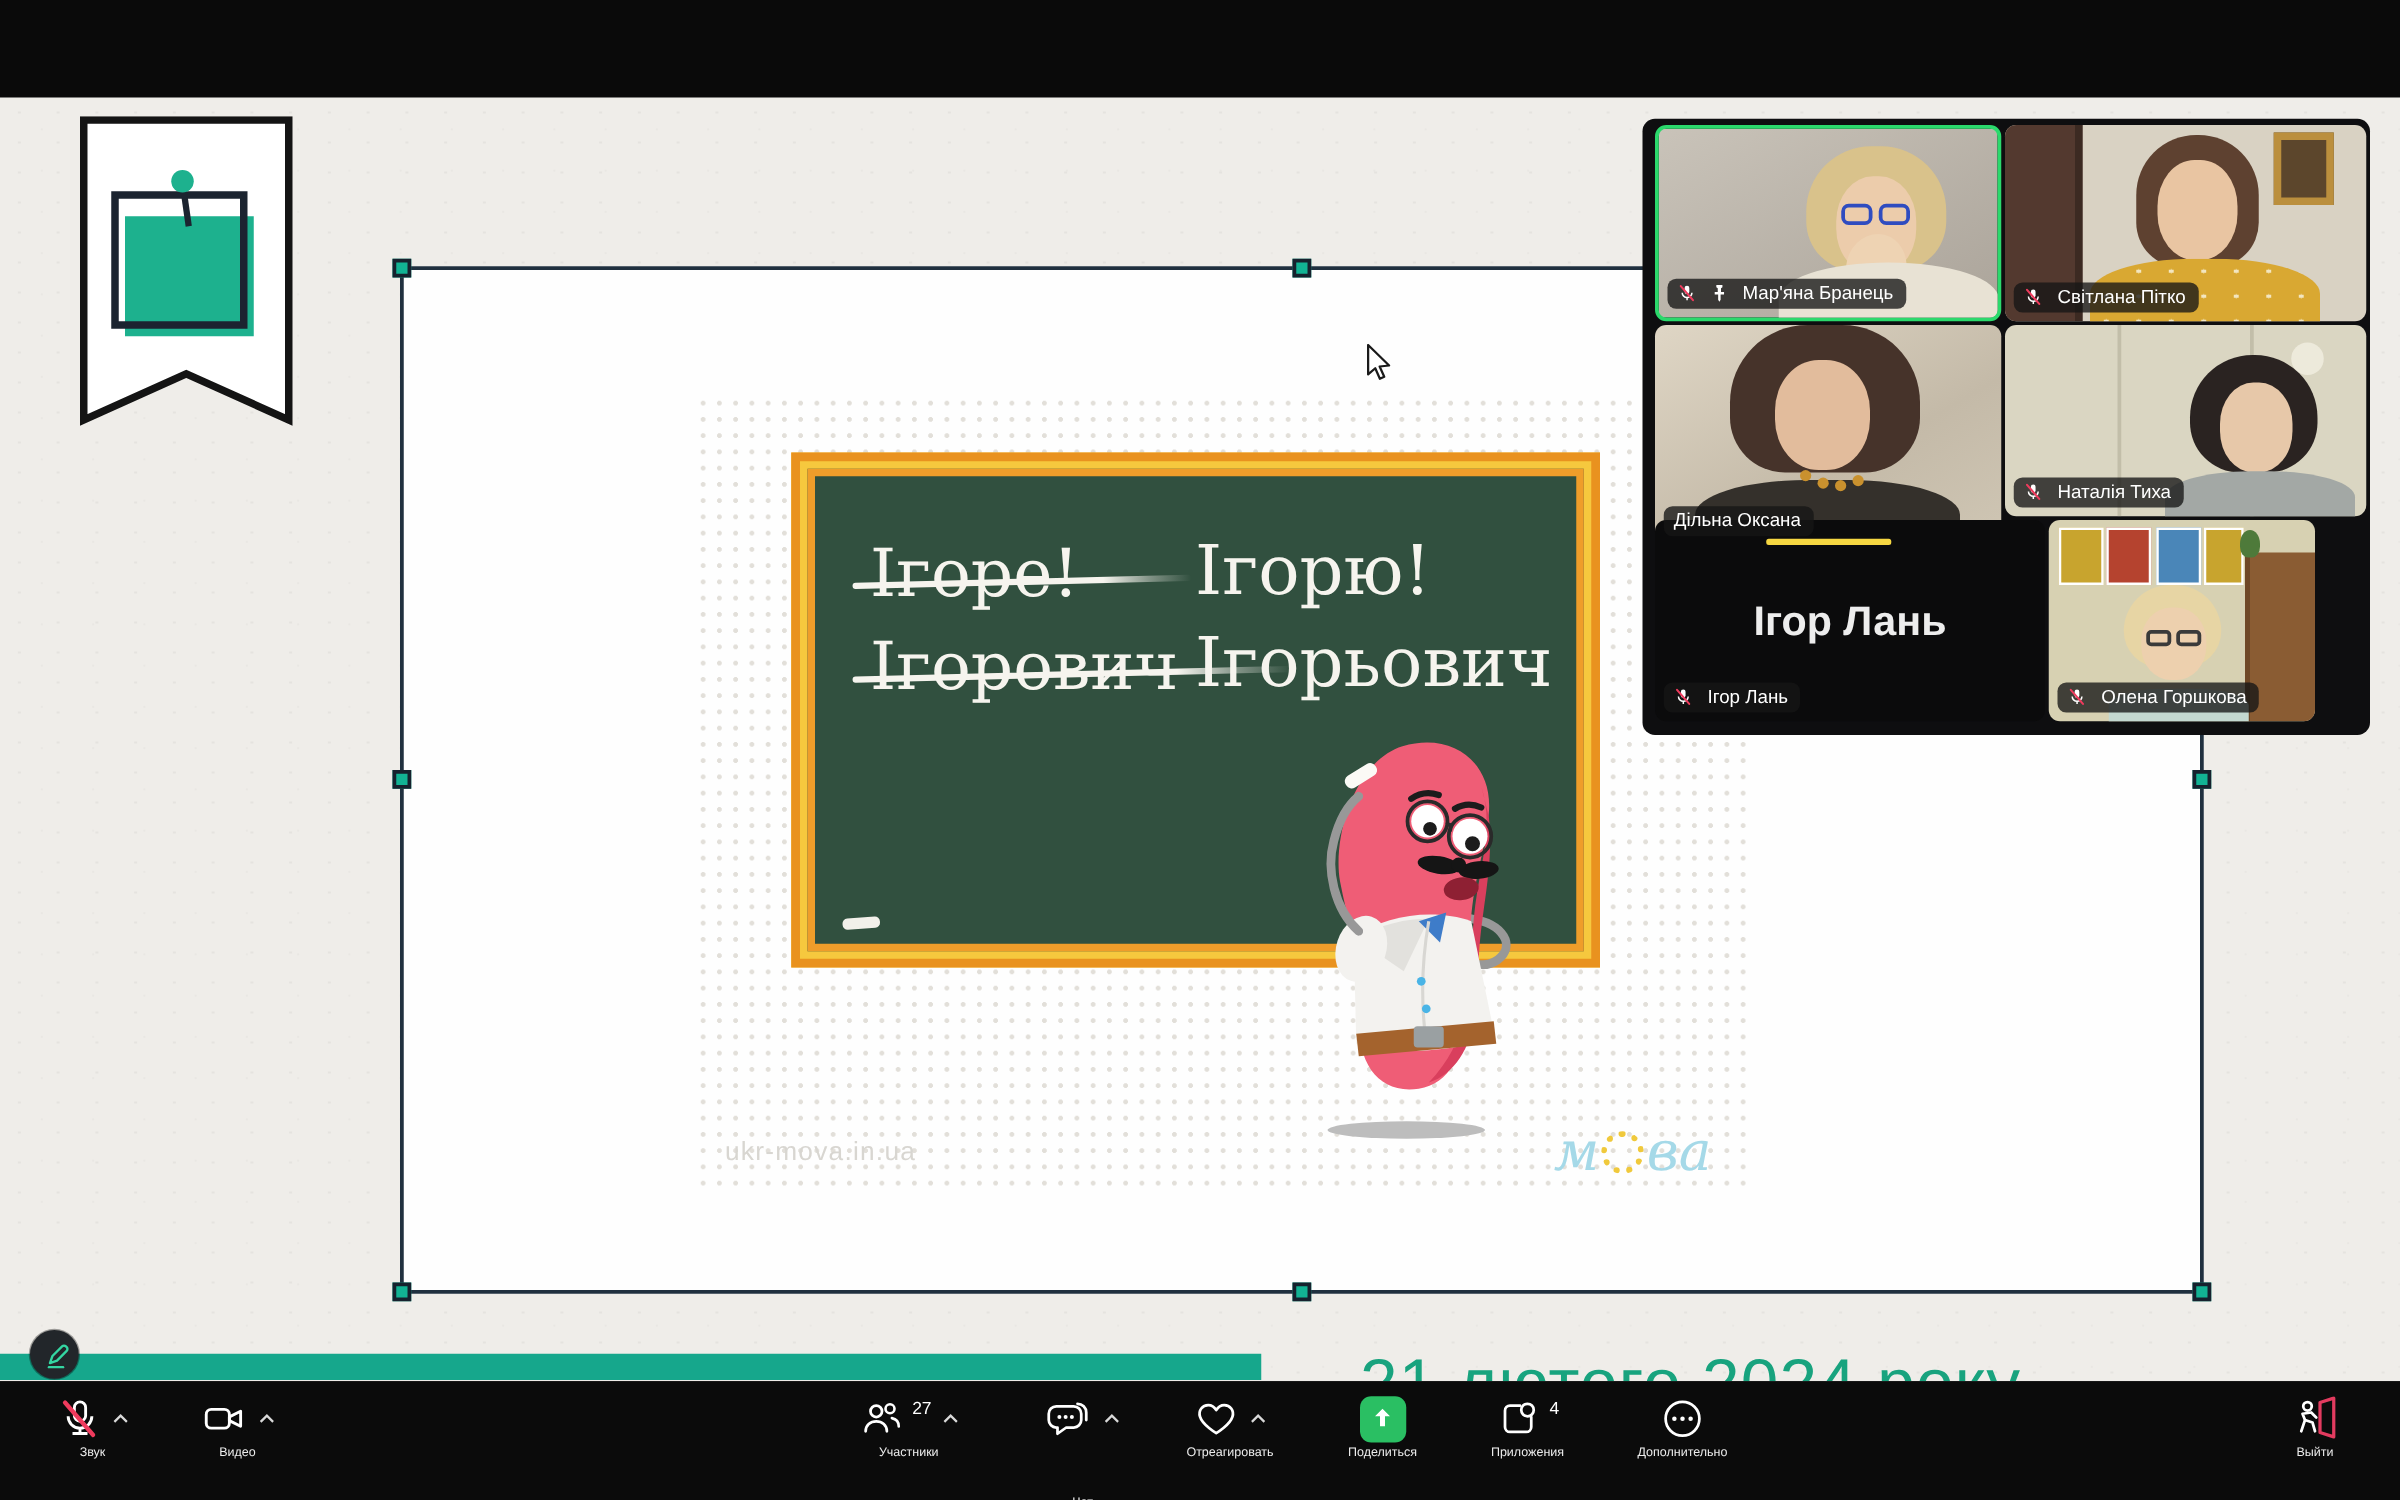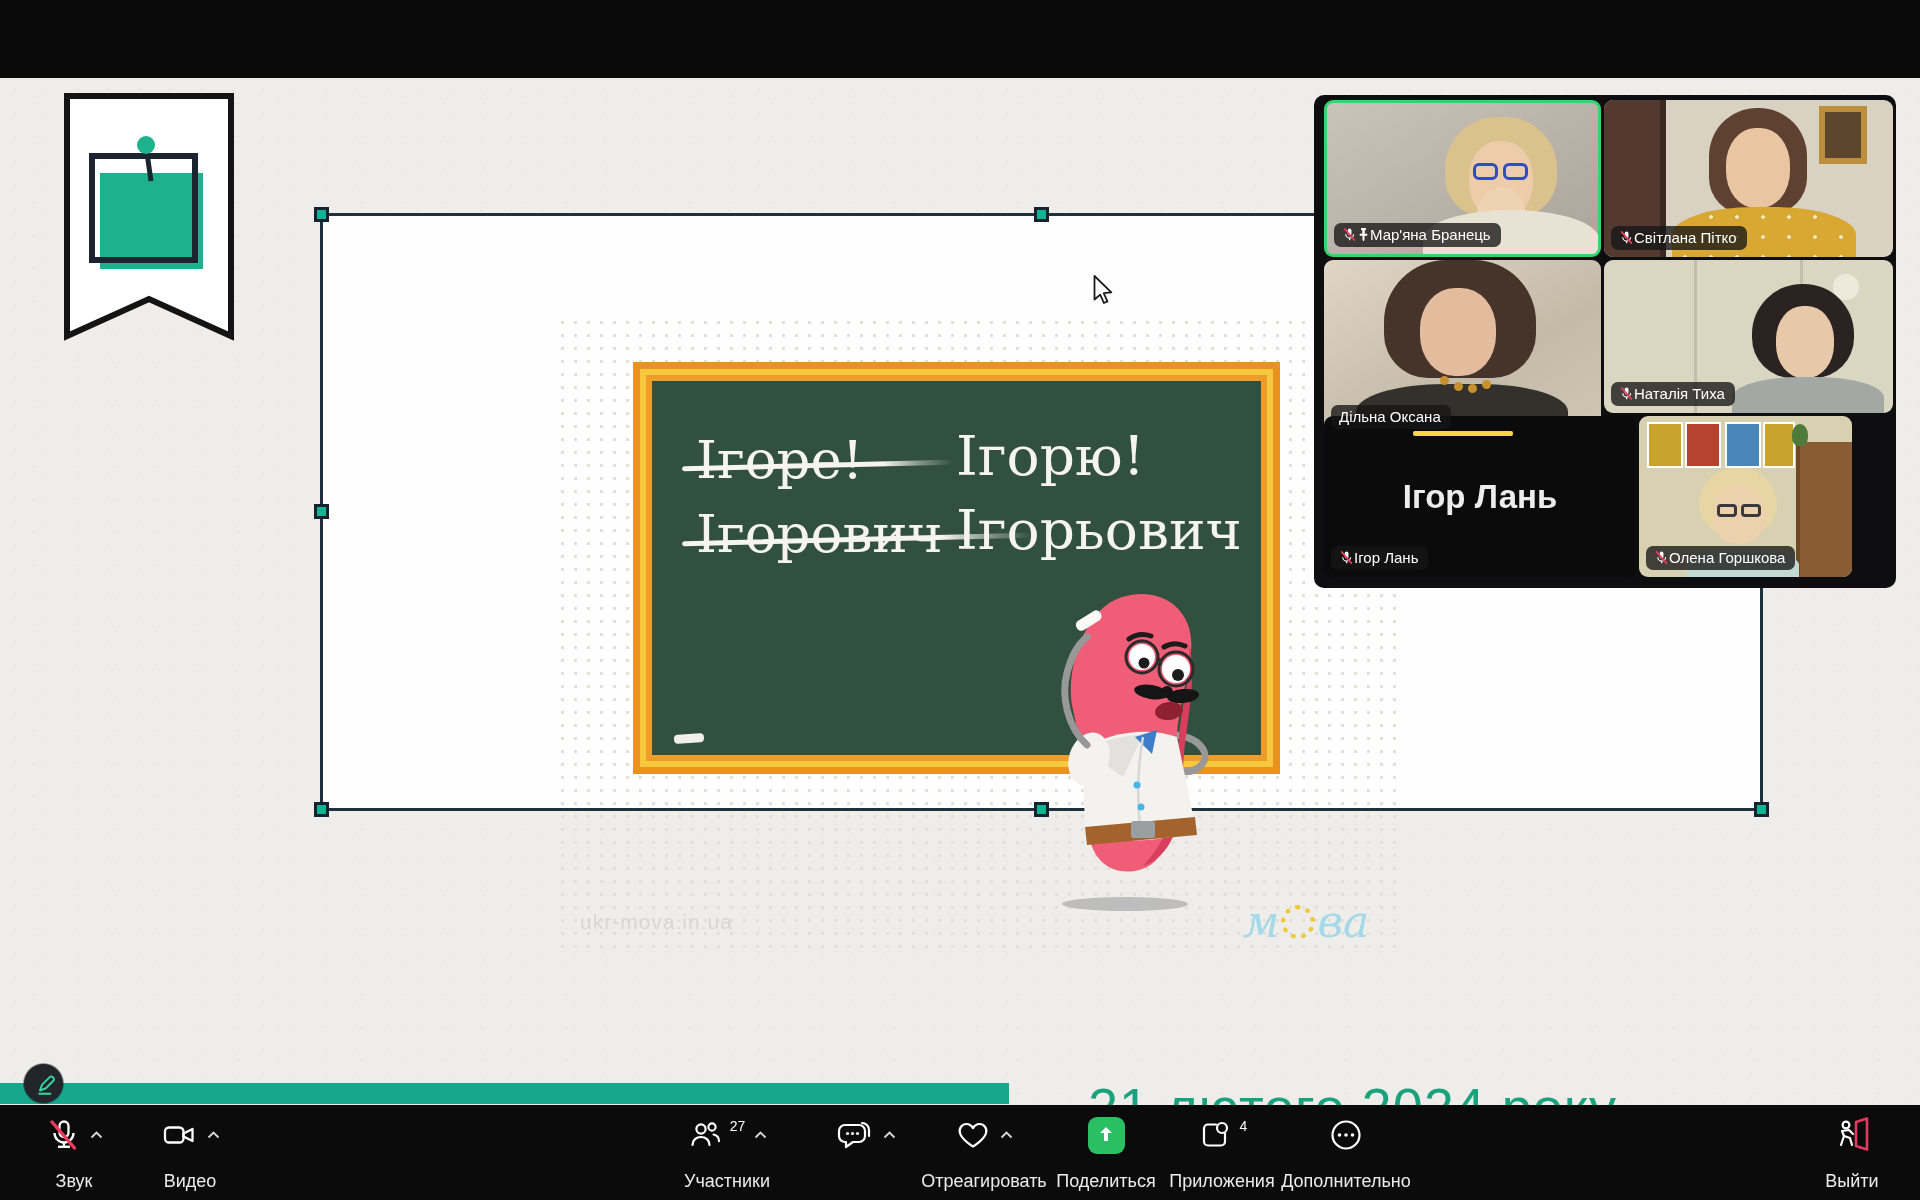--- a/index.html
+++ b/index.html
@@ -11,21 +11,21 @@
     display:flex;align-items:center;gap:12px;padding:0 14px;color:#fff;font-size:16px;cursor:default;}
   .view-btn svg{display:block;}
 
   
   .screen{position:absolute;left:0;top:78px;width:1920px;height:1027px;overflow:hidden;
     background-color:#efede9;
     background-image:radial-gradient(#e5e3df 1px,transparent 1.2px),radial-gradient(#e9e7e3 1px,transparent 1.2px);
     background-size:31px 24px,41px 33px;background-position:0 0,13px 9px;}
 
   
-  .selection{position:absolute;left:320px;top:135px;width:1443px;height:598px;background:#fefefe;
+  .selection{position:absolute;left:320px;top:135px;width:1443px;height:822px;background:#fefefe;
     border:3px solid #20303f;box-sizing:border-box;}
   .handle{position:absolute;width:15px;height:15px;background:#12b394;border:3px solid #16222e;box-sizing:border-box;}
   .h-tl{left:-9px;top:-9px}.h-tm{left:calc(50% - 8px);top:-9px}.h-tr{right:-9px;top:-9px}
   .h-ml{left:-9px;top:calc(50% - 8px)}.h-mr{right:-9px;top:calc(50% - 8px)}
   .h-bl{left:-9px;bottom:-9px}.h-bm{left:calc(50% - 8px);bottom:-9px}.h-br{right:-9px;bottom:-9px}
 
   .dots{position:absolute;left:233px;top:100px;width:846px;height:634px;
     background-image:radial-gradient(#e2dfd9 1.7px,transparent 1.9px);background-size:13px 13px;}
 
   
@@ -61,32 +61,32 @@
   
   .gallery{position:absolute;left:1314px;top:95px;width:582px;height:493px;background:#0e0e10;border-radius:10px;}
   .tile{position:absolute;border-radius:9px;overflow:hidden;background:#1c1c1e;box-sizing:border-box;}
   .tile.active{border:3px solid #2bd96c;}
   .t1{left:10px;top:5px;width:277px;height:157px;}
   .t2{left:290px;top:5px;width:289px;height:157px;text-align:right;}
   .t3{left:10px;top:165px;width:277px;height:176px;}
   .t4{left:290px;top:165px;width:289px;height:153px;}
   .t5{left:10px;top:321px;width:312px;height:161px;background:#0b0b0c;}
   .t6{left:325px;top:321px;width:213px;height:161px;}
-  .nlabel{position:absolute;left:7px;bottom:7px;display:flex;align-items:center;gap:0;
+  .nlabel{position:absolute;left:7px;bottom:7px;display:flex;align-items:center;gap:12px;
     background:rgba(22,22,22,.78);border-radius:7px;padding:3px 10px 4px 8px;color:#fff;font-size:15px;white-space:nowrap;z-index:3;}
   .bigname{position:absolute;inset:0;display:flex;align-items:center;justify-content:center;
     color:#ededed;font-size:33px;font-weight:700;}
   .speakbar{position:absolute;left:50%;transform:translateX(-50%);bottom:0;width:100px;height:5px;background:#f6d742;border-radius:2px;z-index:2;}
   .pp{position:absolute;}
 
   
   .toolbar{position:absolute;left:0;top:1105px;width:1920px;height:95px;background:#0b0b0b;}
   .tbi{position:absolute;top:9px;display:flex;flex-direction:column;align-items:center;color:#ececec;}
   .tbi .row{height:42px;display:flex;align-items:center;gap:9px;}
-  .tbi .lbl{font-size:18px;margin-top:15px;}
+  .tbi .lbl{font-size:10px;margin-top:1px;}
   .count{font-size:14px;color:#fff;position:relative;top:-9px;margin-left:-2px;}
   .share-sq{width:37px;height:37px;border-radius:9px;background:#2abf63;display:flex;align-items:center;justify-content:center;}
 </style>
 </head>
 <body>
 
 <div id="stage">
 
   <div class="screen">
 

